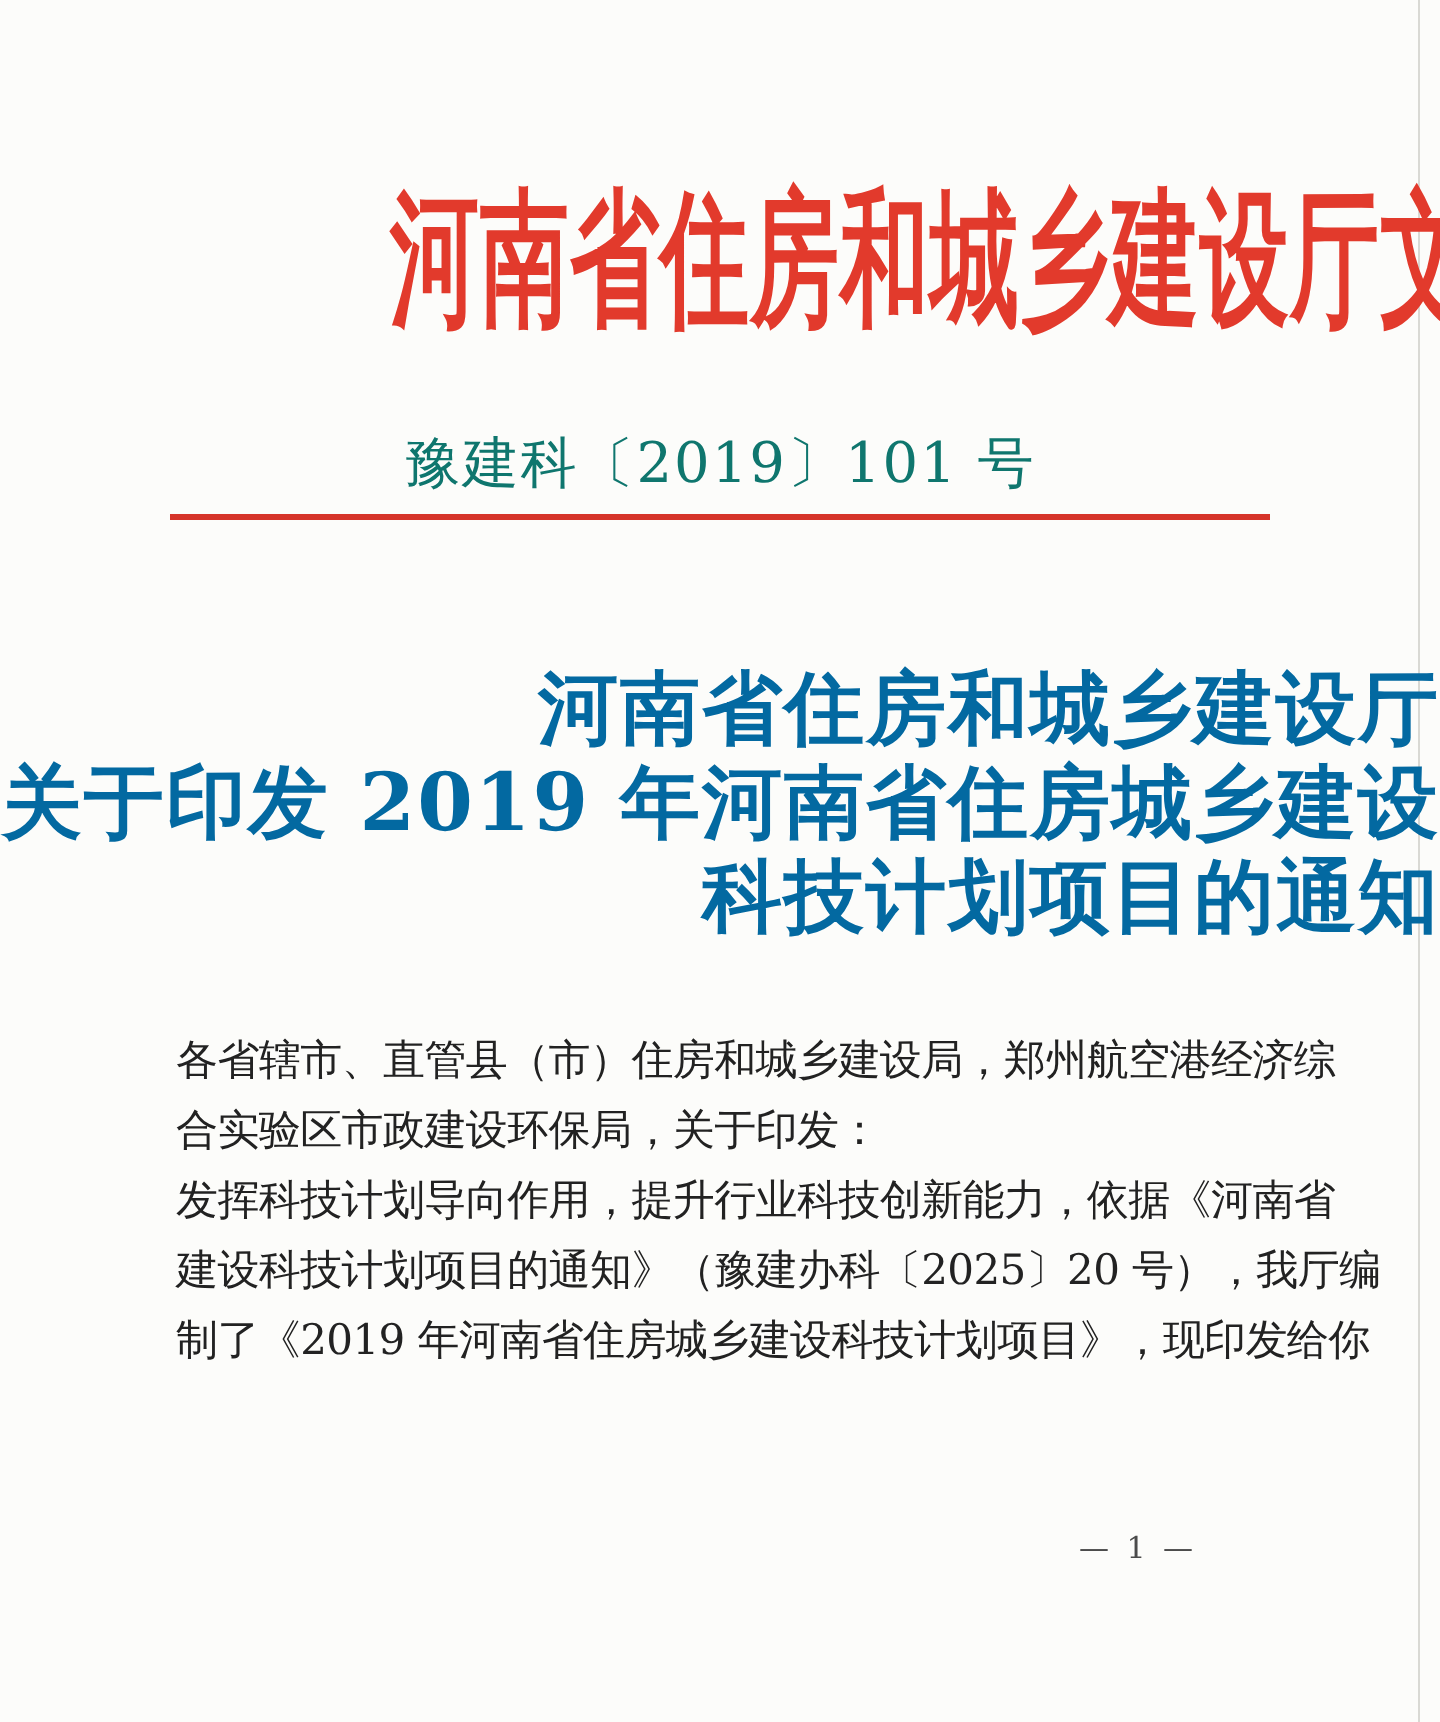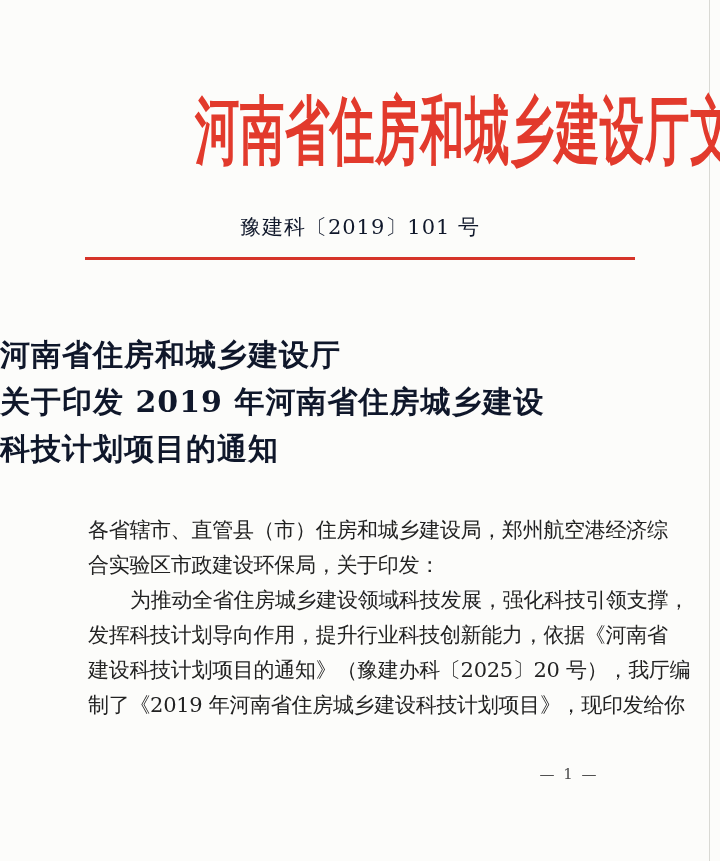--- a/index.html
+++ b/index.html
@@ -45,44 +45,44 @@
     transform: scaleX(0.60);
     transform-origin: 50% 50%;
   }
   
   .doc-number {
     position: absolute;
     top: 213px;
     left: 0;
     width: 100%;
     text-align: center;
-    font-size: 21px;
-    color: #0f172a;
+    font-size: 28px;
+    color: #0f766e;
     letter-spacing: 1px;
   }
   
   .red-rule {
     position: absolute;
     top: 257px;
     left: 85px;
     width: 550px;
     height: 3px;
     background: #d63429;
   }
   
   .doc-title {
     position: absolute;
     top: 331px;
     left: 0;
     width: 100%;
-    text-align: left;
+    text-align: right;
     font-weight: bold;
-    font-size: 30px;
+    font-size: 40px;
     line-height: 47px;
-    color: #0f172a;
+    color: #0369a1;
     letter-spacing: 1px;
   }
   
   .body-block {
     position: absolute;
     top: 494px;
     left: 88px;
     width: 562px;
     font-size: 21px;
     line-height: 35px;
@@ -127,21 +127,20 @@
 
   <div class="doc-title">
     <div>河南省住房和城乡建设厅</div>
     <div>关于印发 2019 年河南省住房城乡建设</div>
     <div>科技计划项目的通知</div>
   </div>
 
   <div class="body-block">
     <div class="body-line">各省辖市、直管县（市）住房和城乡建设局，郑州航空港经济综</div>
     <div class="body-line">合实验区市政建设环保局，关于印发：</div>
-    <div class="body-line indent">为推动全省住房城乡建设领域科技发展，强化科技引领支撑，</div>
     <div class="body-line">发挥科技计划导向作用，提升行业科技创新能力，依据《河南省</div>
     <div class="body-line">建设科技计划项目的通知》（豫建办科〔2025〕20 号），我厅编</div>
     <div class="body-line">制了《2019 年河南省住房城乡建设科技计划项目》，现印发给你</div>
   </div>
 
   <div class="page-number">— 1 —</div>
 
 </div>
 
 </body></html>

